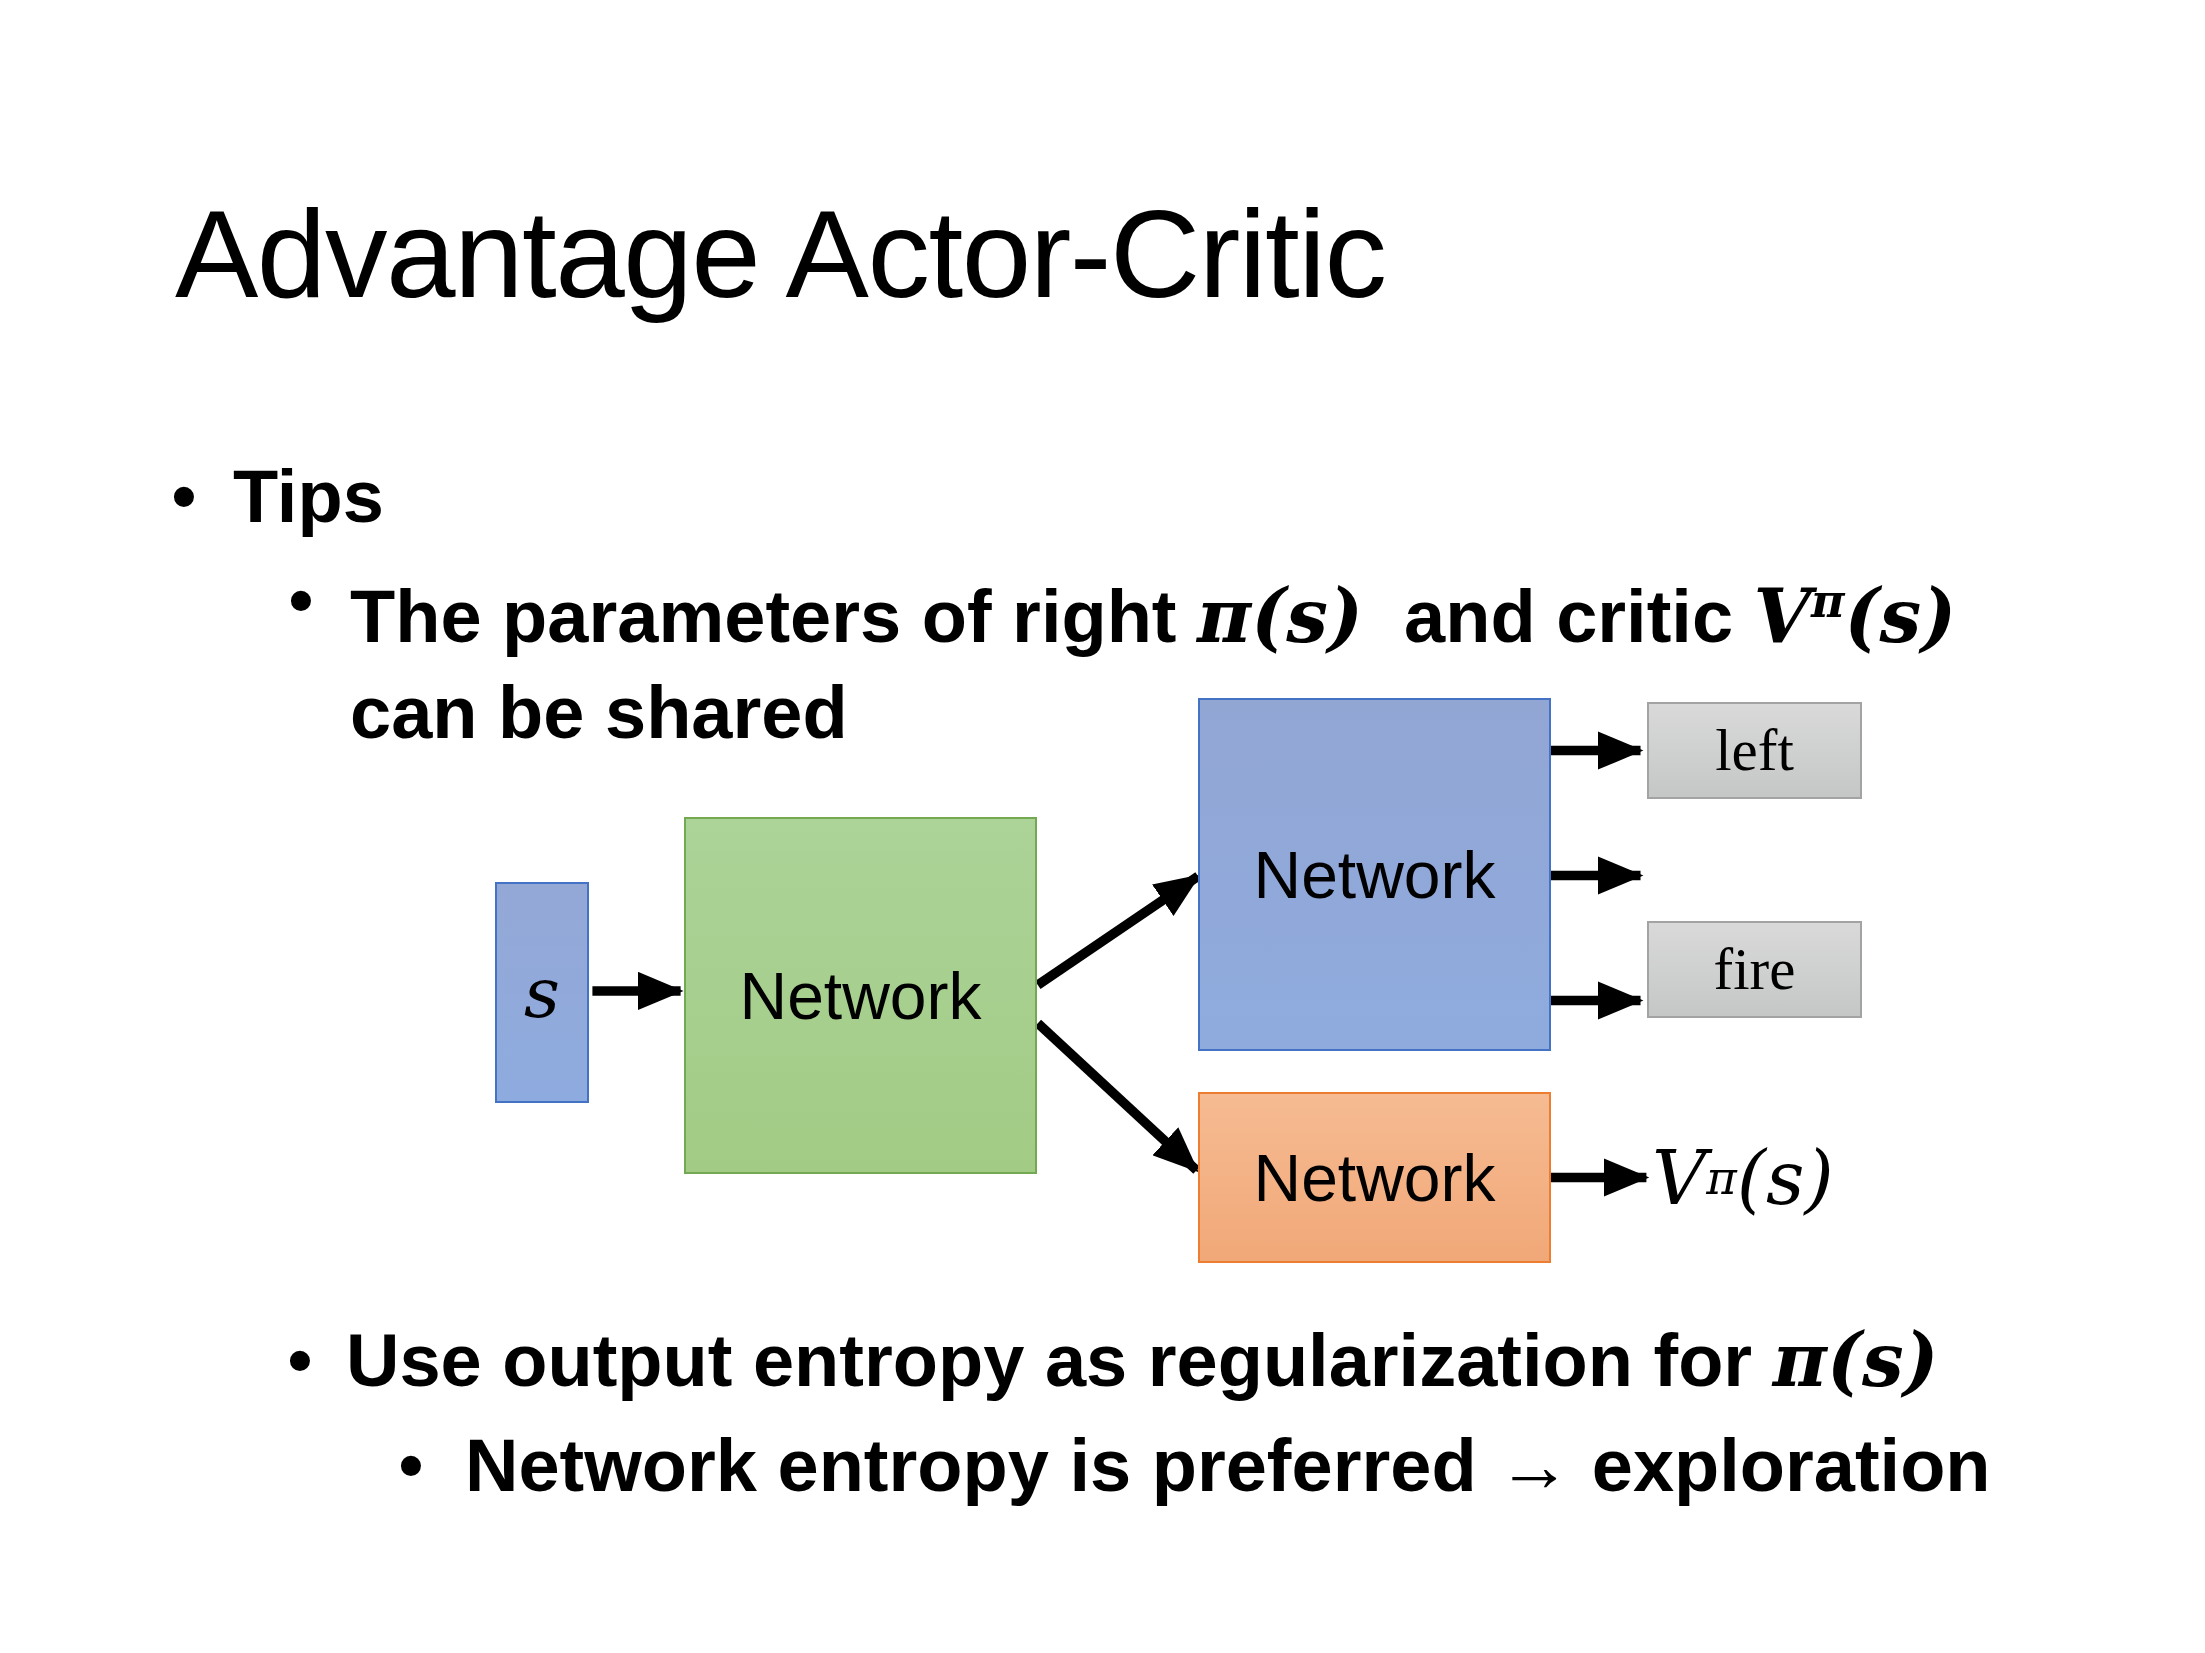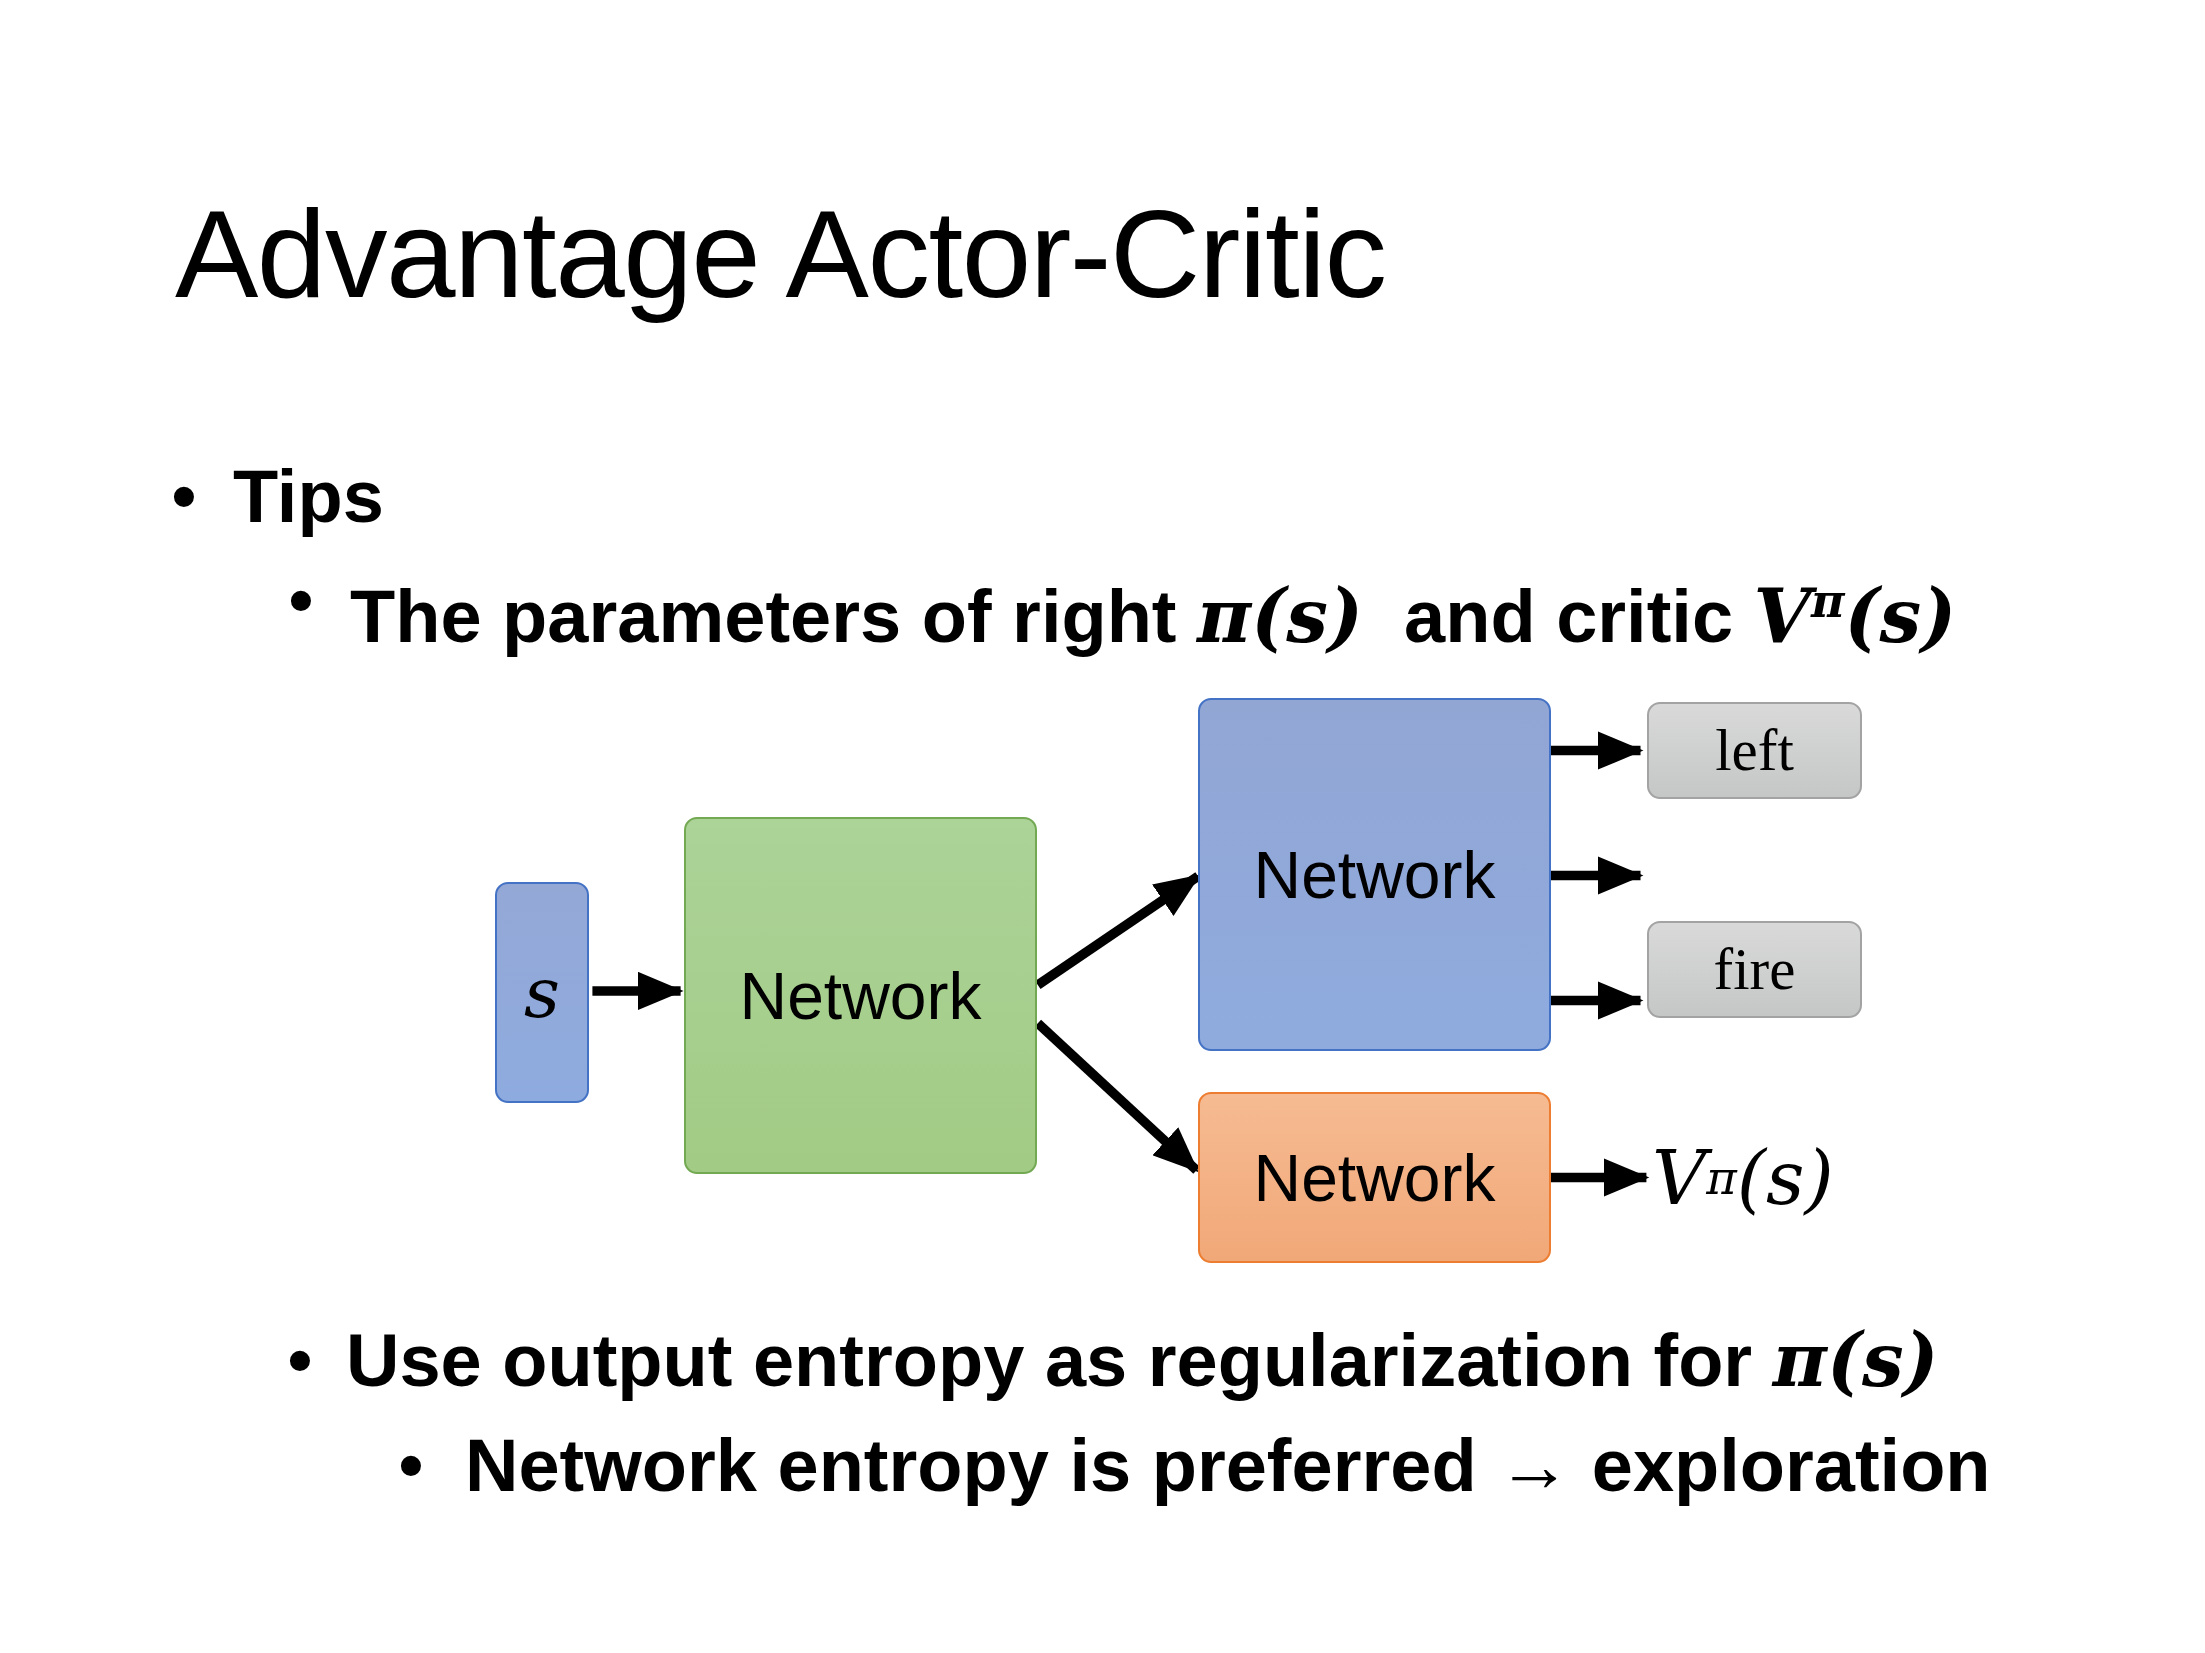--- a/index.html
+++ b/index.html
@@ -26,21 +26,21 @@
   .li-shared .dot{width:62px;line-height:96px;}
   .li-entropy{left:287px;top:1320px;font-size:74px;line-height:1.1;}
   .li-entropy .dot{width:59px;}
   .li-explore{left:398px;top:1425px;font-size:74px;line-height:1.1;}
   .li-explore .dot{width:67px;}
   .math{font-family:"DejaVu Serif","Liberation Serif",serif;font-style:italic;text-align:center;}
   .msup{font-size:0.62em;vertical-align:0.55em;}
   
   .box{
     position:absolute;display:flex;align-items:center;justify-content:center;
-    box-sizing:border-box;text-align:center;border-radius:13px;
+    box-sizing:border-box;text-align:center;
   }
   .box-state{
     left:495px;top:882px;width:94px;height:221px;
     background:linear-gradient(180deg,#94a8d6,#8eabdf);
     border:2.2px solid #4472C4;
     font-size:70px;
   }
   .box-shared{
     left:684px;top:817px;width:353px;height:357px;
     background:linear-gradient(180deg,#acd398,#a2cb85);
@@ -85,21 +85,21 @@
 
   <div class="title">Advantage Actor-Critic</div>
 
   <div class="li li-tips">
     <span class="dot">•</span>
     <span class="txt">Tips</span>
   </div>
 
   <div class="li li-shared">
     <span class="dot">•</span>
-    <span class="txt"><span>The parameters of right </span><span class="math">π(s)</span><span>  and critic </span><span class="math">V</span><span class="math msup">π</span><span class="math">(s)</span><br></span>
+    <span class="txt"><span>The parameters of right </span><span class="math">π(s)</span><span>  and critic </span><span class="math">V</span><span class="math msup">π</span><span class="math">(s)</span><br><span>can be shared</span></span>
   </div>
 
   <div class="li li-entropy">
     <span class="dot">•</span>
     <span class="txt"><span>Use output entropy as regularization for </span><span class="math">π(s)</span></span>
   </div>
 
   <div class="li li-explore">
     <span class="dot">•</span>
     <span class="txt">Network entropy is preferred → exploration</span>

